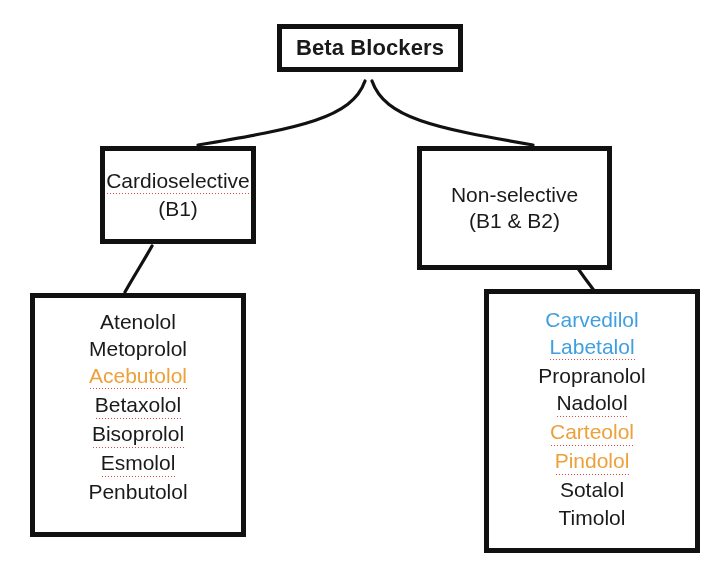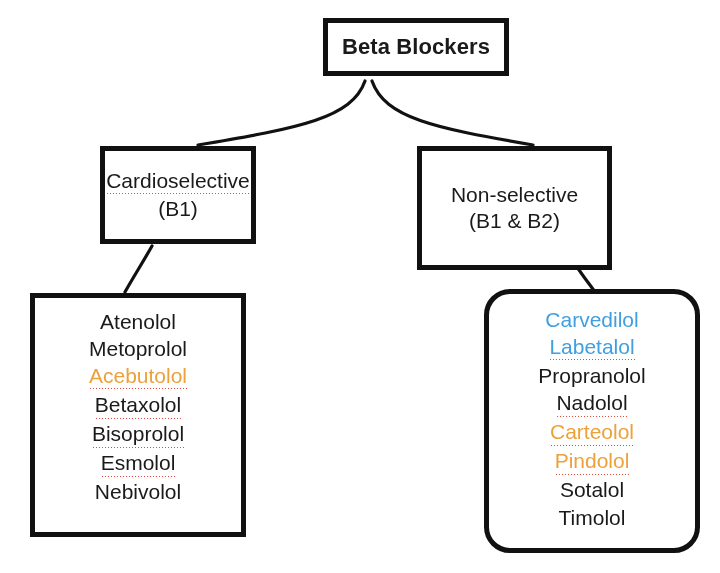--- a/index.html
+++ b/index.html
@@ -42,24 +42,23 @@
     font-size: 21px;
     line-height: 1.22;
     color: #1a1a1a;
     white-space: nowrap;
     text-align: center;
   }
 
   
   #node-root {
     left: 277px;
-    top: 18px;
+    top: 24px;
     width: 186px;
-    height: 58px;
-    margin-left: 46px;
+    height: 48px;
   }
   #node-root .node-line { font-size: 22px; font-weight: 600; letter-spacing: .1px; }
 
   
   #node-cardioselective {
     left: 100px;
     top: 146px;
     width: 156px;
     height: 98px;
   }
@@ -81,21 +80,20 @@
     justify-content: flex-start;
     padding-top: 10px;
   }
   #node-nonsel-list {
     left: 484px;
     top: 289px;
     width: 216px;
     height: 264px;
     justify-content: flex-start;
     padding-top: 12px;
-    border-radius: 26px;
   }
   .drug {
     font-size: 21px;
     line-height: 1.29;
     color: #1a1a1a;
     white-space: nowrap;
     text-align: center;
   }
   .drug.orange { color: #eda13a; }
   .drug.blue   { color: #3f9fe0; }
@@ -139,21 +137,21 @@
     <div class="node-line">(B1 &amp; B2)</div>
   </div>
 
   <div class="node" id="node-cardio-list">
       <div class="drug">Atenolol</div>
       <div class="drug">Metoprolol</div>
       <div class="drug orange spell">Acebutolol</div>
       <div class="drug spell">Betaxolol</div>
       <div class="drug spell">Bisoprolol</div>
       <div class="drug spell">Esmolol</div>
-      <div class="drug">Nebivolol</div>
+      <div class="drug">Penbutolol</div>
     </div>
 
   <div class="node" id="node-nonsel-list">
       <div class="drug blue">Carvedilol</div>
       <div class="drug blue spell">Labetalol</div>
       <div class="drug">Propranolol</div>
       <div class="drug spell">Nadolol</div>
       <div class="drug orange spell">Carteolol</div>
       <div class="drug orange spell">Pindolol</div>
       <div class="drug">Sotalol</div>

